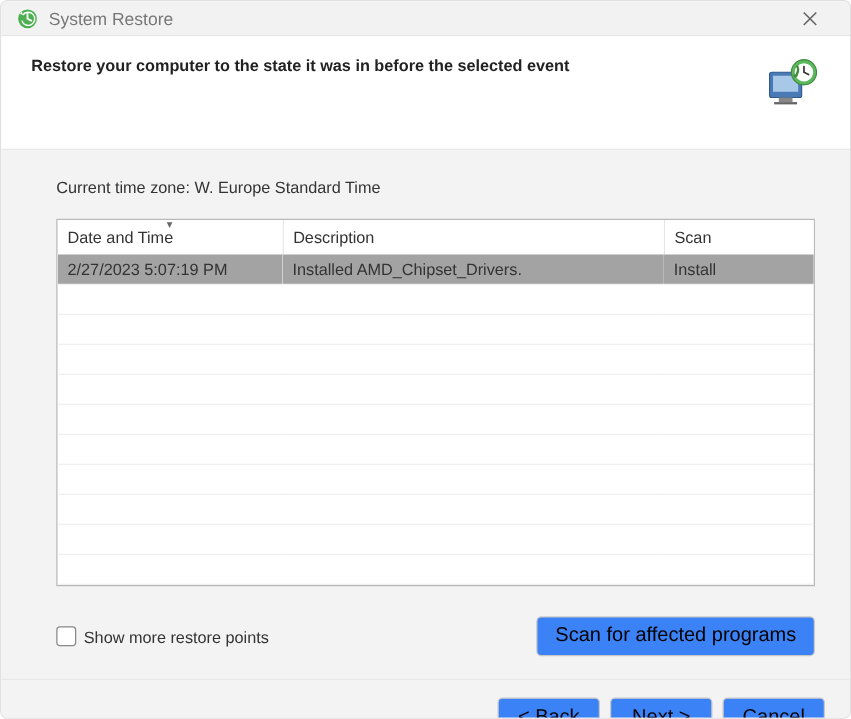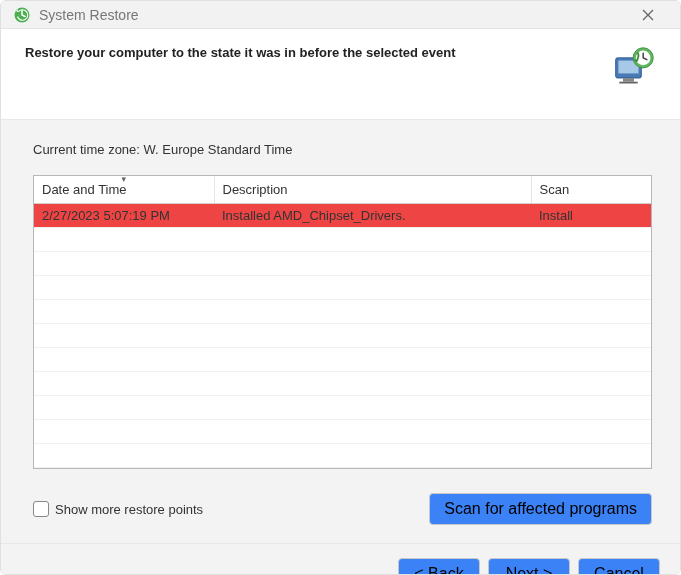--- a/index.html
+++ b/index.html
@@ -11,31 +11,31 @@
   .titlebar .app-icon { width: 18px; height: 18px; margin-right: 8px; }
   .titlebar .title { color: #777; font-size: 14px; flex: 1; }
   .titlebar .close { width: 40px; height: 40px; display: flex; align-items: center; justify-content: center; cursor: pointer; color: #666; }
 
   
   .header-strip { background: #fff; padding: 16px 24px 30px 24px; display: flex; align-items: flex-start; border-bottom: 1px solid #e8e8e8; }
   .header-strip .headline { font-weight: 600; font-size: 13px; flex: 1; color: #222; }
   .header-strip .big-icon { width: 44px; height: 44px; margin-left: 10px; }
 
   
-  .body-area { background: #f3f3f3; flex: 1; padding: 22px 28px 18px 32px; display: flex; flex-direction: column; }
+  .body-area { background: #f3f3f3; flex: 1; padding: 22px 28px 18px 44px; display: flex; flex-direction: column; }
   .tz-line { font-size: 13px; color: #333; margin-bottom: 18px; }
 
   
   .table-wrap { background: #fff; border: 1px solid #b8b8b8; flex: 1; overflow: hidden; display: flex; flex-direction: column; }
   table { width: 100%; border-collapse: collapse; table-layout: fixed; }
   thead th { text-align: left; font-weight: 400; font-size: 13px; padding: 6px 8px; background: #fff; border-bottom: 1px solid #d0d0d0; border-right: 1px solid #e4e4e4; position: relative; }
   thead th:last-child { border-right: none; }
   thead th .sort-ind { position: absolute; top: -2px; left: 50%; transform: translateX(-50%); color: #666; font-size: 9px; }
   tbody td { padding: 4px 8px; font-size: 13px; height: 20px; border-bottom: 1px solid #f0f0f0; white-space: nowrap; overflow: hidden; text-overflow: ellipsis; }
-  tbody tr.selected td { background: #ef4444; margin-top: 39px; }
+  tbody tr.selected td { background: #a3a3a3; margin-top: 39px; }
   tbody tr.empty td { color: transparent; }
   .col-date { width: 180px; }
   .col-desc { width: auto; }
   .col-type { width: 120px; }
 
   
   .below-row { display: flex; align-items: center; margin-top: 24px; }
   .checkbox-wrap { display: flex; align-items: flex-end; gap: 6px; cursor: pointer; }
   .chk { width: 16px; height: 16px; border: 1.5px solid #888; border-radius: 3px; background: #fff; }
   .spacer { flex: 1; }

